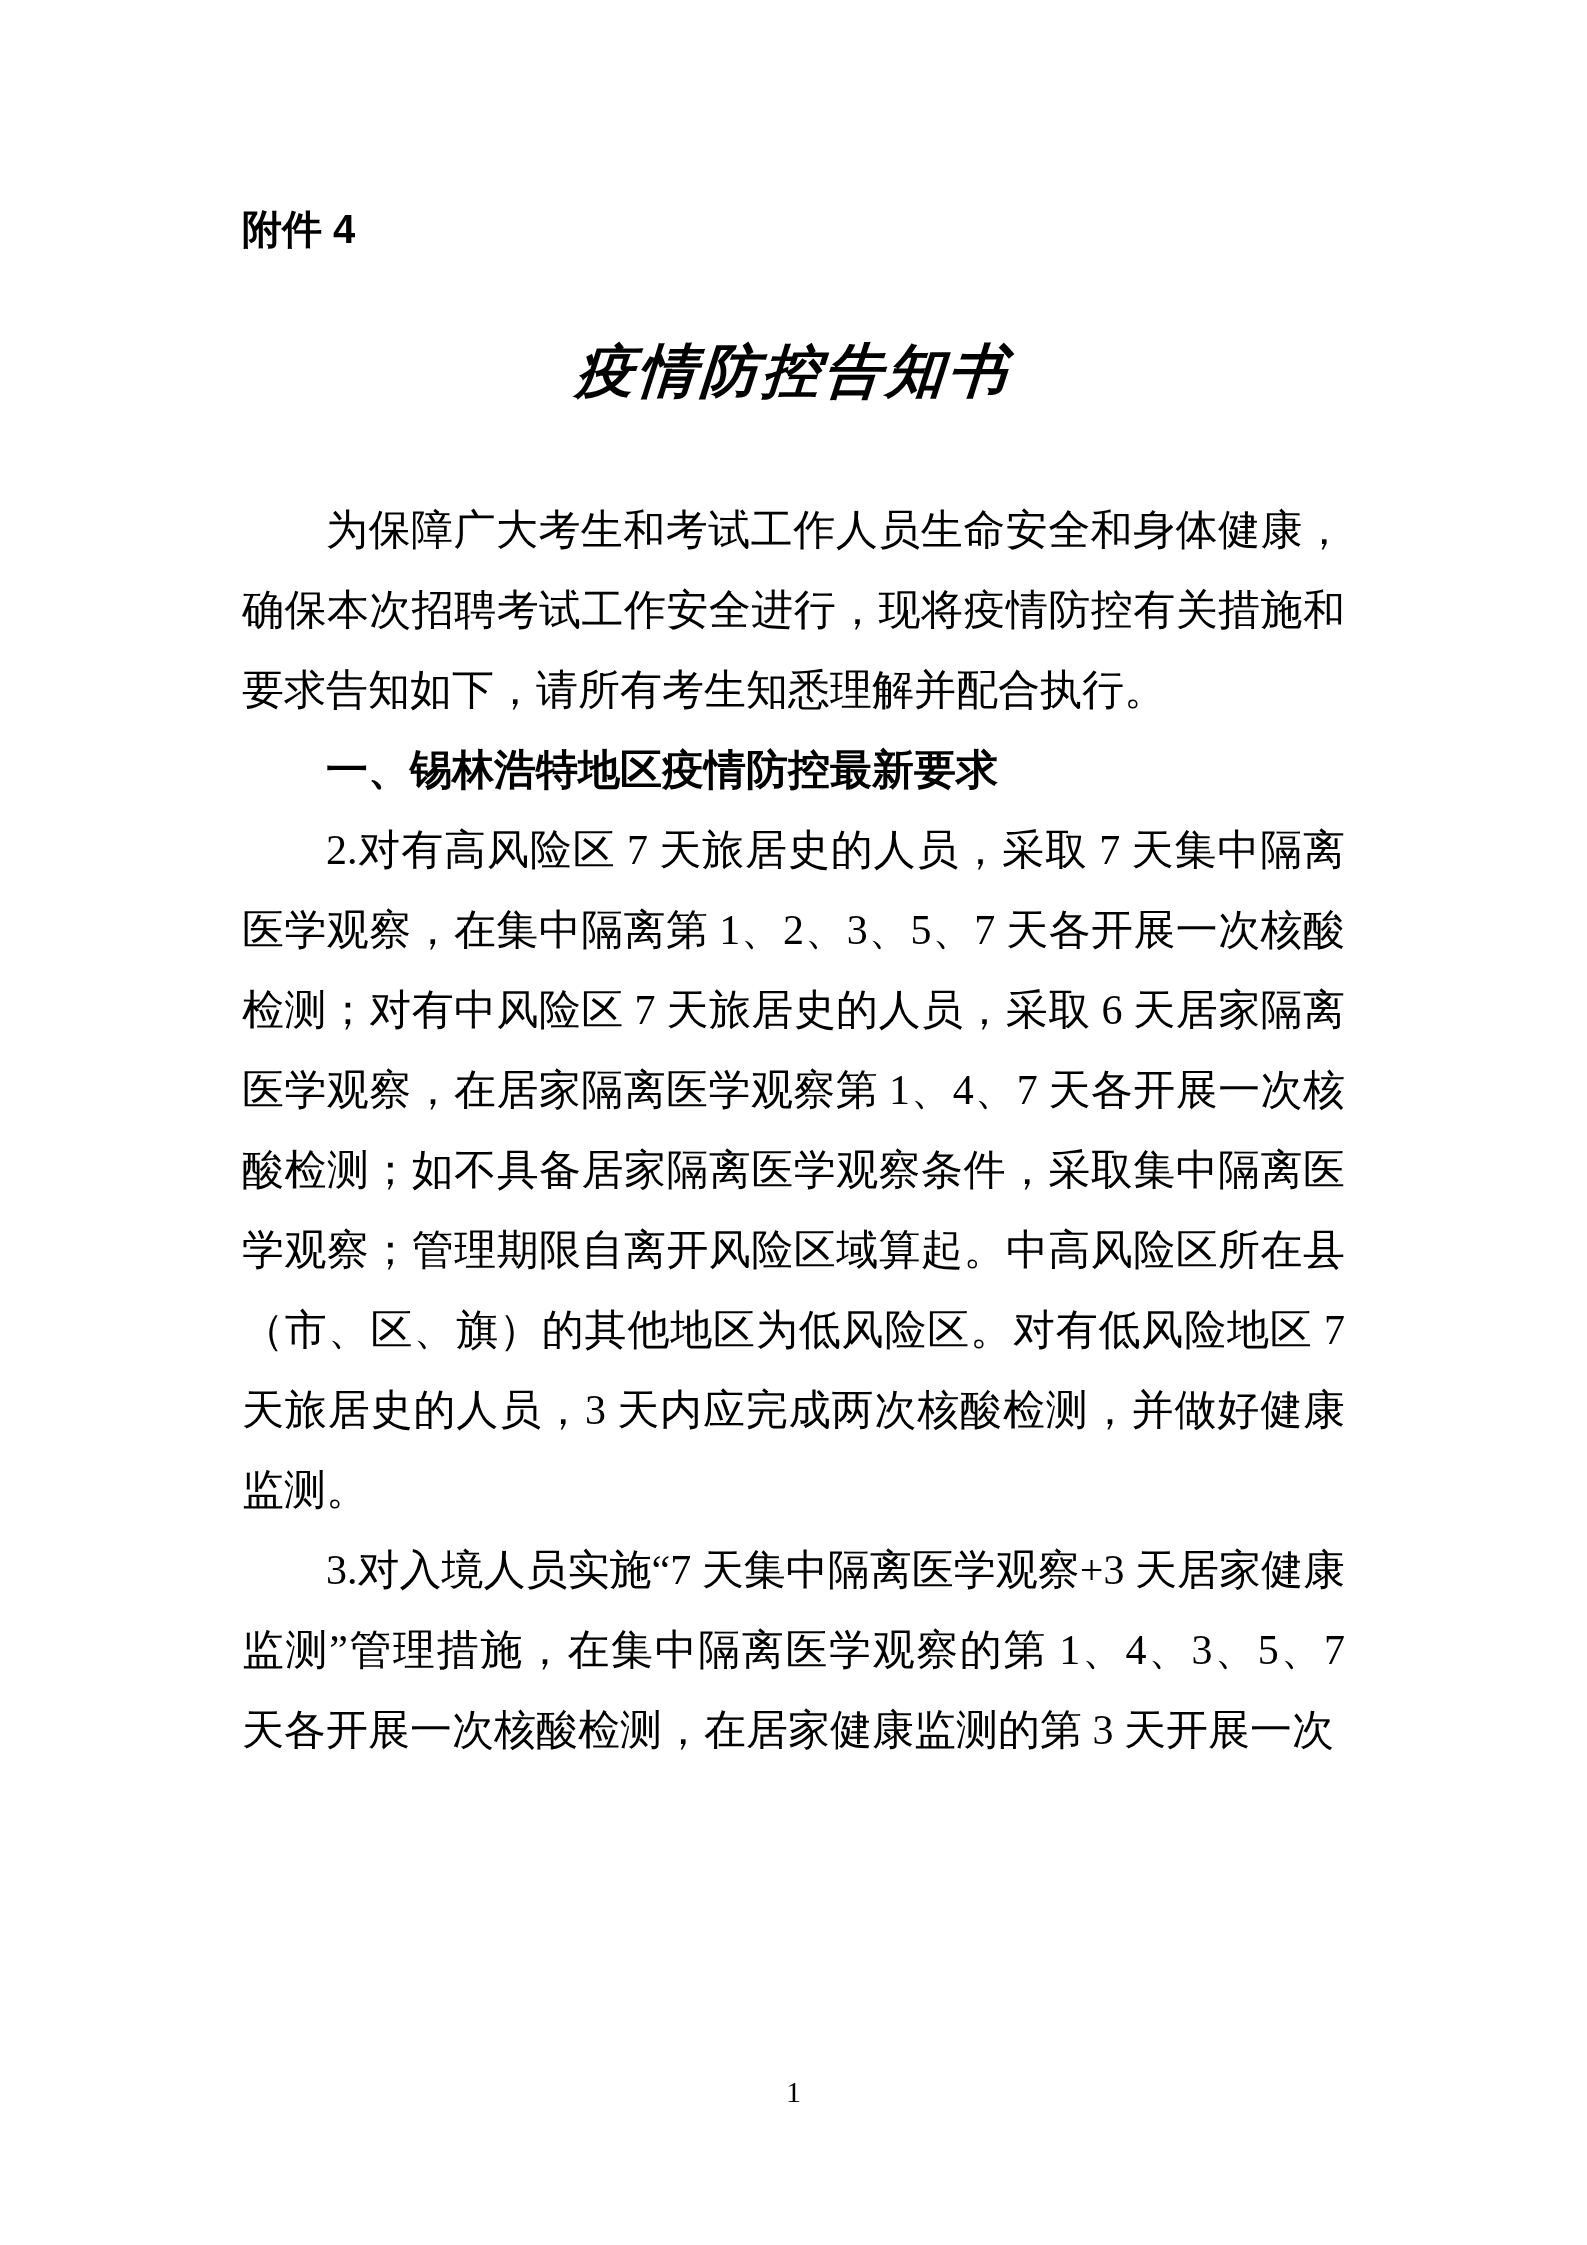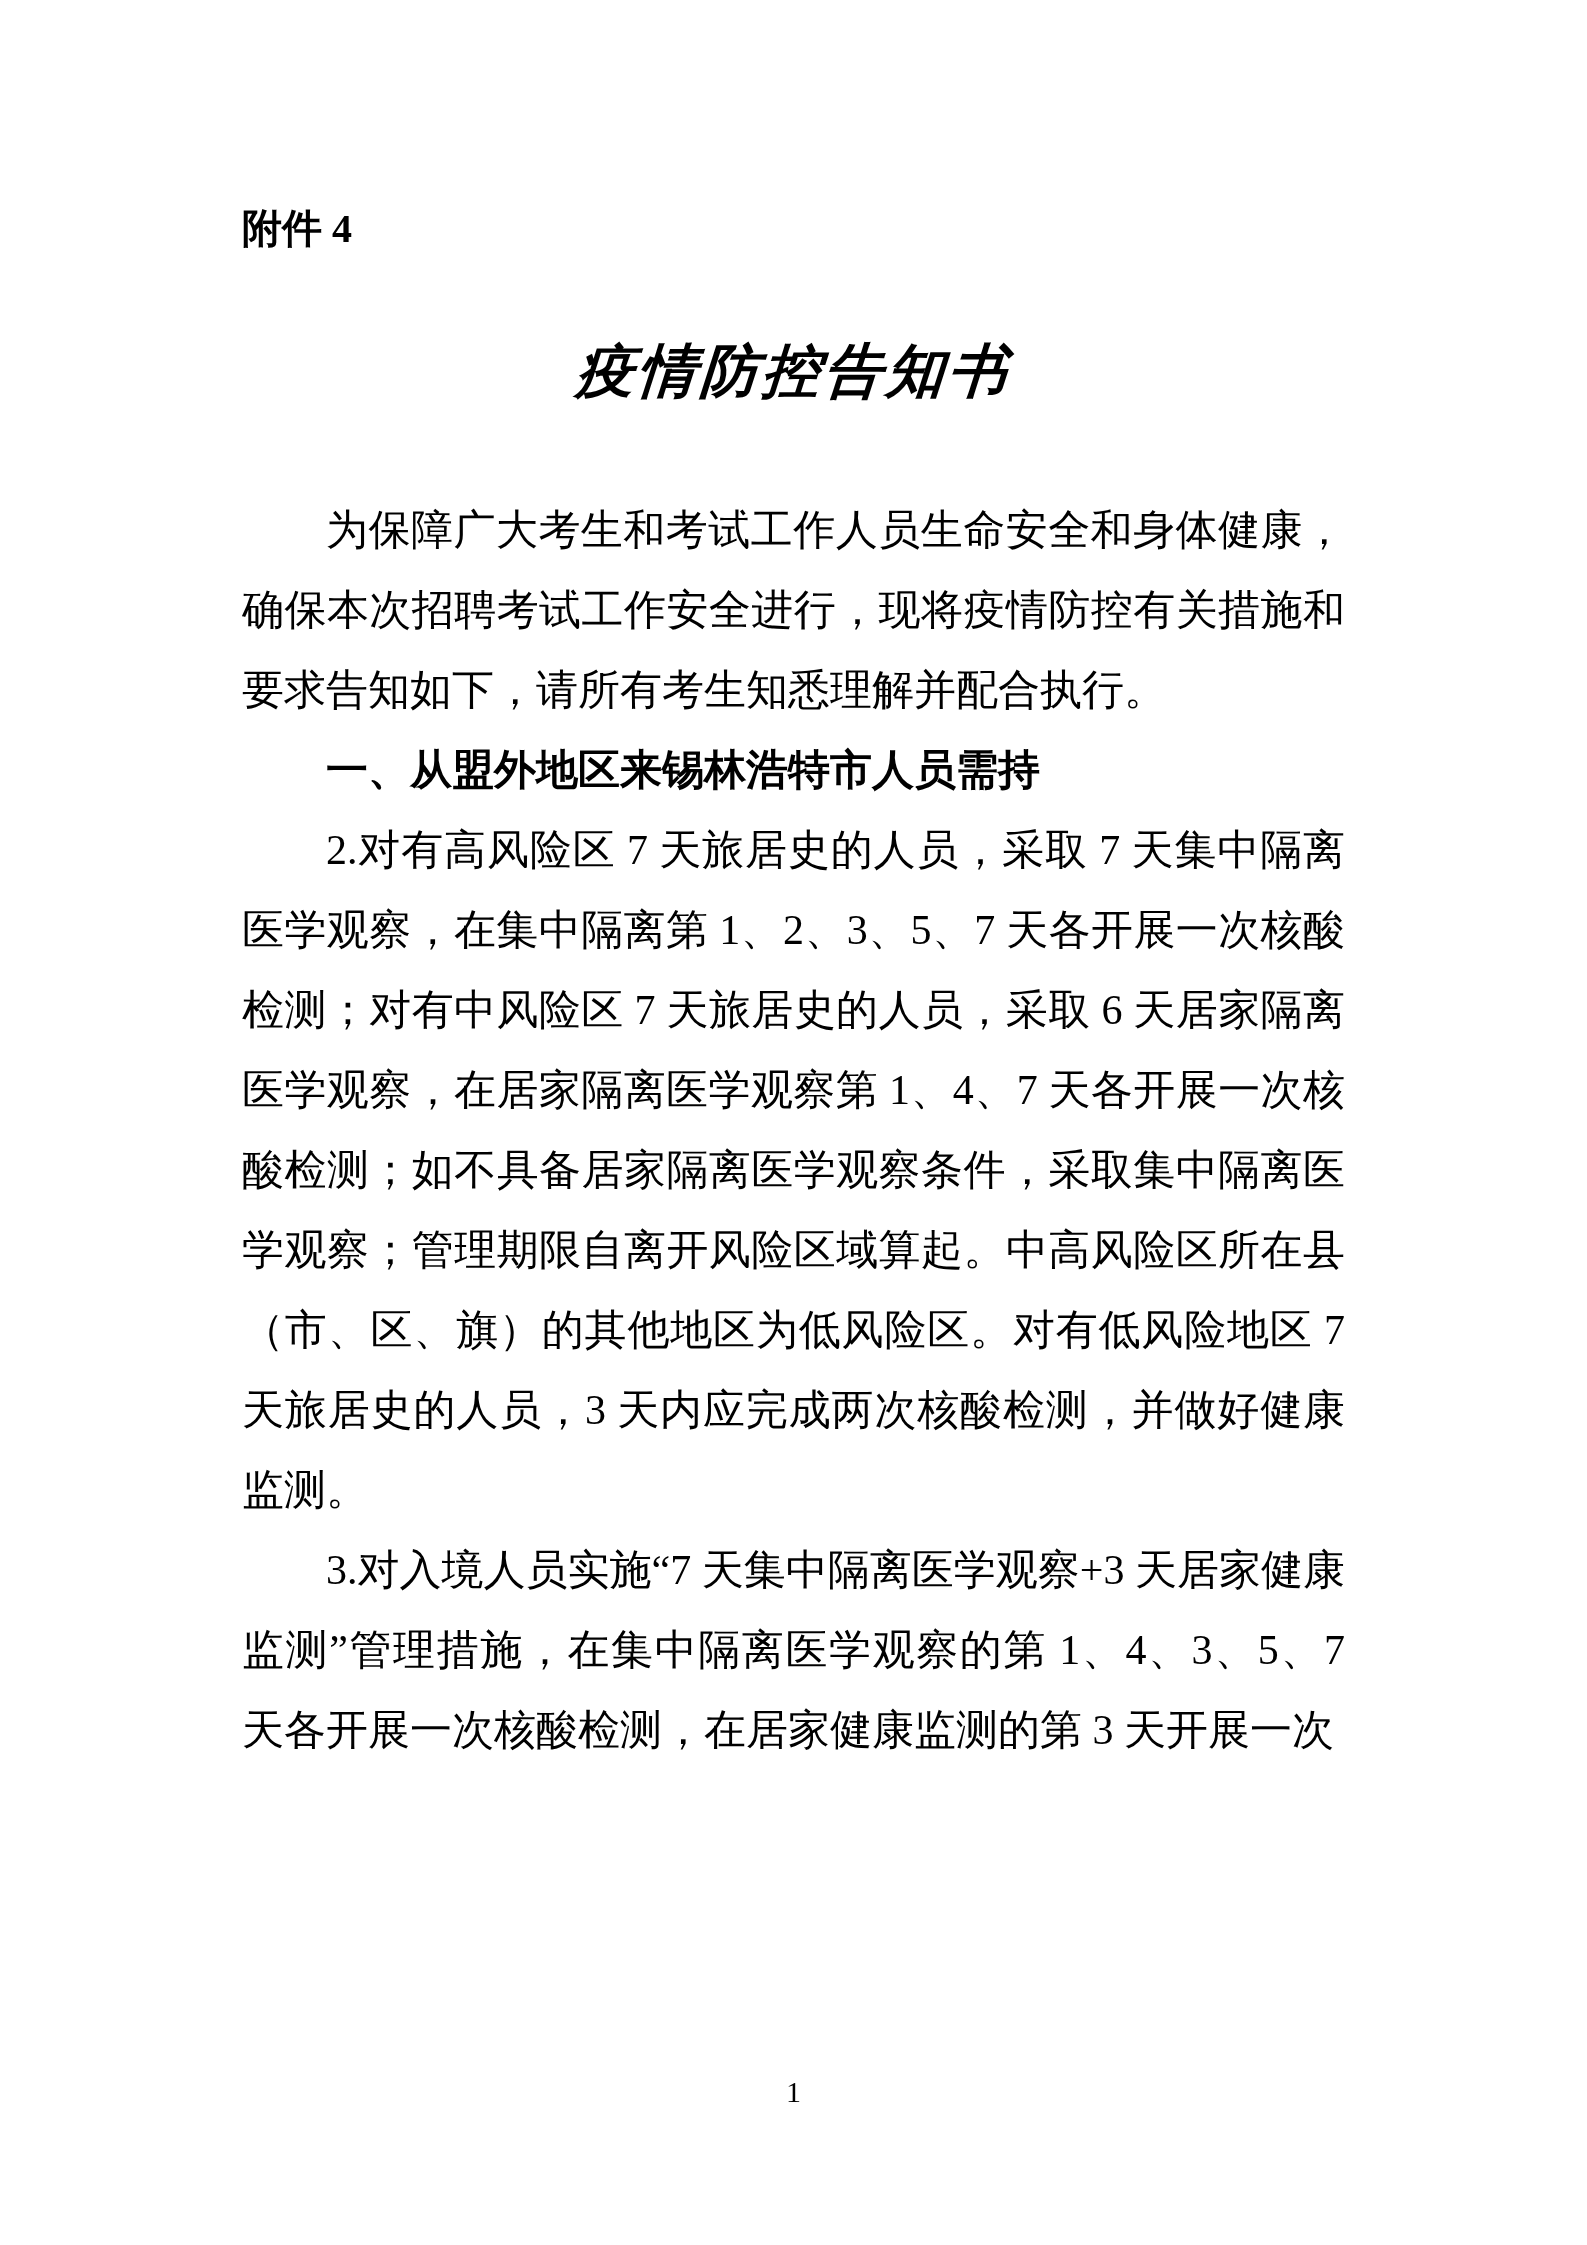--- a/index.html
+++ b/index.html
@@ -12,21 +12,21 @@
     width: 1587px;
     height: 2245px;
     background: #ffffff;
     color: #000000;
     overflow: hidden;
   }
   .attachment-label {
     position: absolute;
     left: 242px;
     top: 205px;
-    font-family: Liberation Serif, serif;
+    font-family: Liberation Sans, sans-serif;
     font-weight: 700;
     font-size: 40px;
     line-height: 48px;
     white-space: nowrap;
   }
   .doc-title {
     position: absolute;
     top: 332px;
     left: 0;
     width: 100%;
@@ -79,21 +79,21 @@
 
 <div class="page">
 
   <div class="attachment-label">附件 4</div>
 
   <div class="doc-title">疫情防控告知书</div>
 
   <div class="content">
     <p>为保障广大考生和考试工作人员生命安全和身体健康，确保本次招聘考试工作安全进行，现将疫情防控有关措施和要求告知如下，请所有考生知悉理解并配合执行。</p>
 
-    <p class="section-heading">一、从盟外地区来锡林浩特市人员需持</p>
+    <p class="section-heading">一、锡林浩特地区疫情防控最新要求</p>
 
 
     <p>2.对有高风险区 7 天旅居史的人员，采取 7 天集中隔离医学观察，在集中隔离第 1、2、3、5、7 天各开展一次核酸检测；对有中风险区 7 天旅居史的人员，采取 6 天居家隔离医学观察，在居家隔离医学观察第 1、4、7 天各开展一次核酸检测；如不具备居家隔离医学观察条件，采取集中隔离医学观察；管理期限自离开风险区域算起。中高风险区所在县（市、区、旗）的其他地区为低风险区。对有低风险地区 7 天旅居史的人员，3 天内应完成两次核酸检测，并做好健康监测。</p>
 
     <p>3.对入境人员实施“7 天集中隔离医学观察+3 天居家健康监测”管理措施，在集中隔离医学观察的第 1、4、3、5、7 天各开展一次核酸检测，在居家健康监测的第 3 天开展一次</p>
   </div>
 
   <div class="page-number">1</div>
 
 </div>

